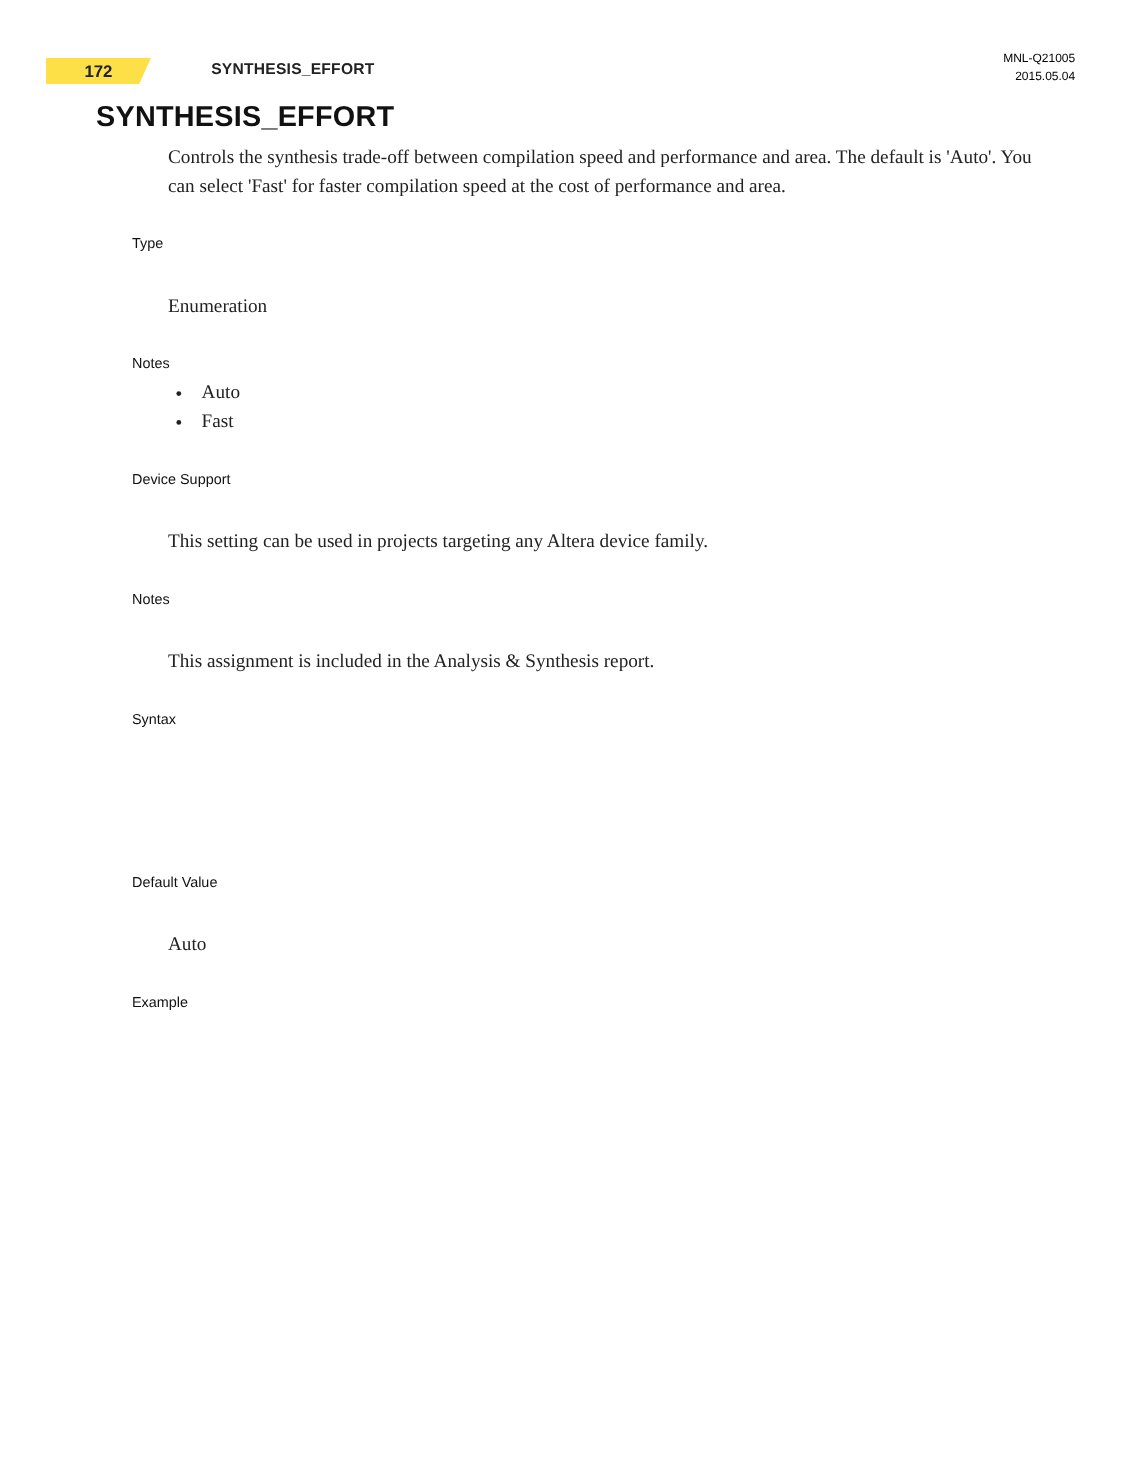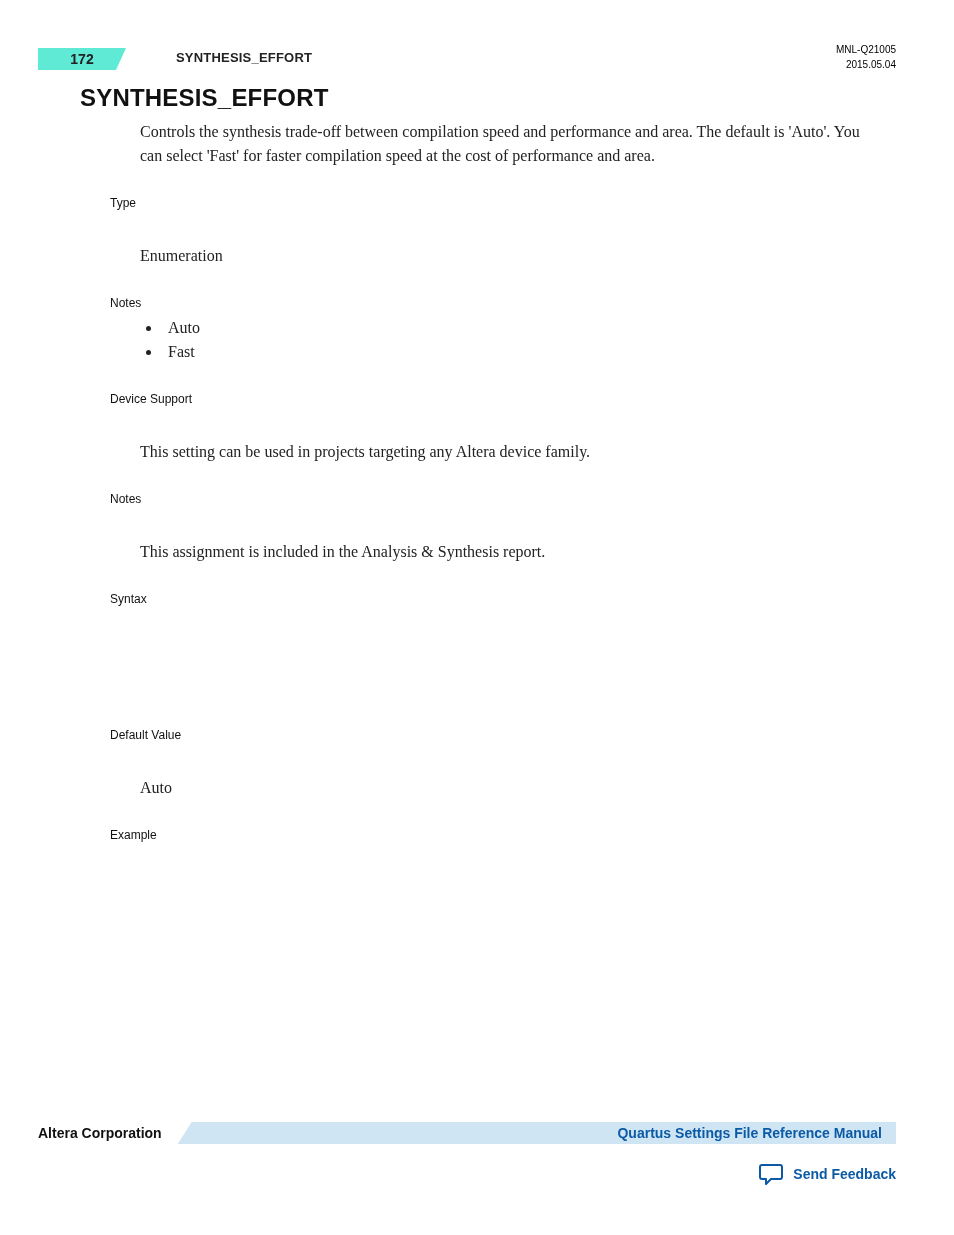--- a/index.html
+++ b/index.html
@@ -25,21 +25,21 @@
     left: 38px;
     right: 58px;
     height: 34px;
   }
   .page-num-tab {
     position: absolute;
     left: 0;
     top: 6px;
     width: 88px;
     height: 22px;
-    background: #5eead4;
+    background: #fde047;
     text-align: center;
     font-weight: 700;
     font-size: 14px;
     line-height: 22px;
     color: #222;
     clip-path: polygon(0 0, 100% 0, calc(100% - 10px) 100%, 0 100%);
   }
   .header-title {
     position: absolute;
     left: 138px;
@@ -212,28 +212,14 @@
     <div class="section">
       <h2>Default Value</h2>
       <div class="body">Auto</div>
     </div>
 
     <div class="section">
       <h2>Example</h2>
     </div>
   </div>
 
-  <div class="footer">
-    <div class="footer-bar">
-      <div class="footer-left">Altera Corporation</div>
-      <div class="footer-ribbon">
-        <a href="#">Quartus Settings File Reference Manual</a>
-      </div>
-    </div>
-    <div class="feedback-row">
-      <svg class="feedback-icon" viewBox="0 0 24 22">
-        <path d="M3 2 h18 a2 2 0 0 1 2 2 v10 a2 2 0 0 1 -2 2 h-9 l-5 5 v-5 h-4 a2 2 0 0 1 -2 -2 v-10 a2 2 0 0 1 2 -2 z" fill="none" stroke="#0b5aa6" stroke-width="2" stroke-linejoin="round"></path>
-      </svg>
-      <a href="#">Send Feedback</a>
-    </div>
-  </div>
 
 </div>
 
 </body></html>

